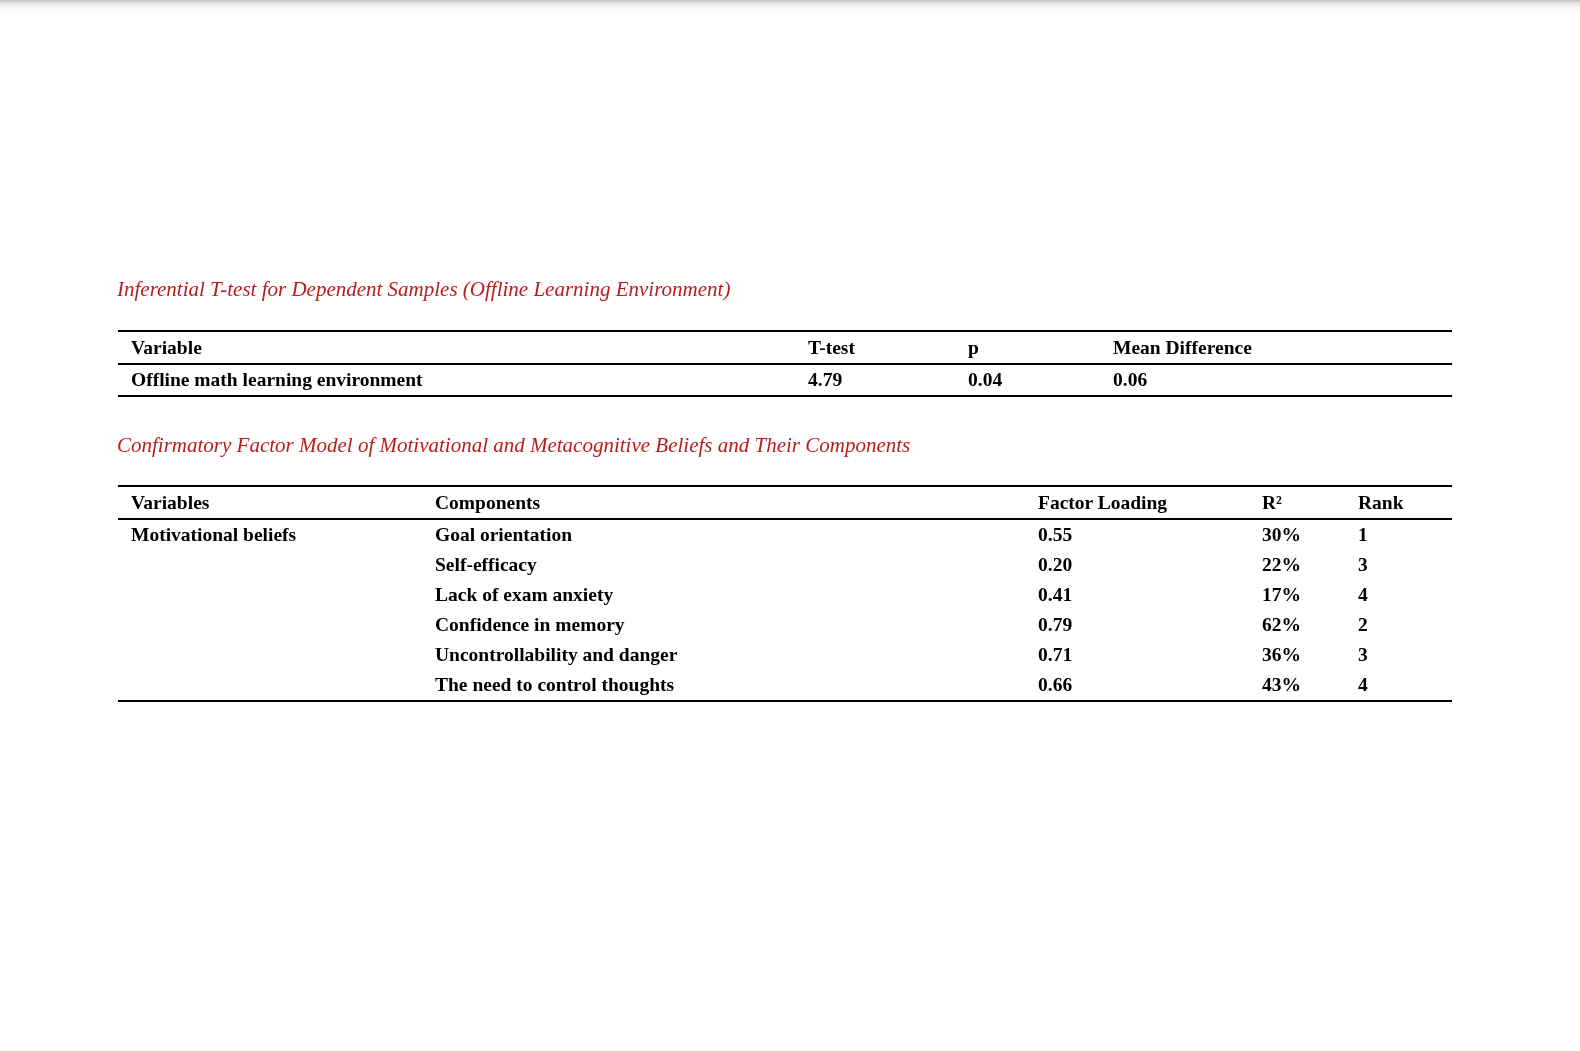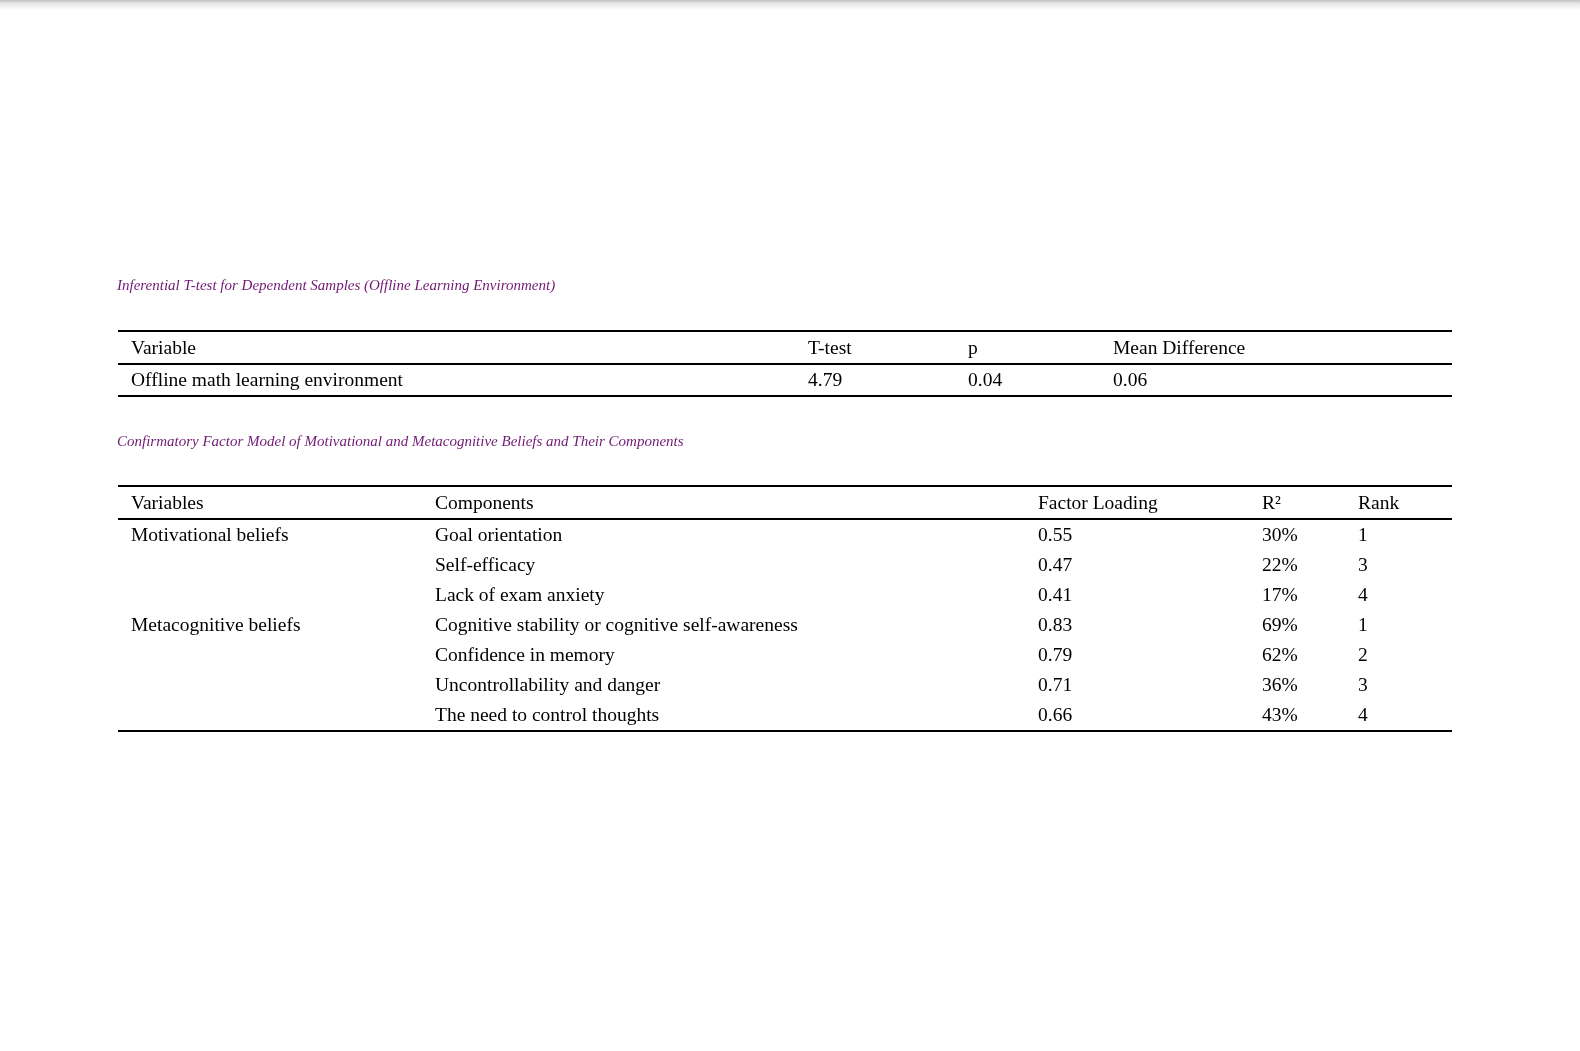--- a/index.html
+++ b/index.html
@@ -18,44 +18,44 @@
   .top-shade {
     position: absolute;
     top: 0; left: 0;
     width: 100%; height: 10px;
     background: linear-gradient(to bottom, #c2c2c2 0%, #e6e6e6 35%, #ffffff 100%);
   }
   .section-title {
     position: absolute;
     left: 117px;
     font-style: italic;
-    font-size: 15px;
+    font-size: 21px;
     white-space: nowrap;
-    color: #701a75;
+    color: #b91c1c;
   }
   #title-1 { top: 277px; }
   #title-2 { top: 433px; }
 
   table.paper-table {
     position: absolute;
     left: 118px;
     width: 1334px;
     border-collapse: collapse;
     table-layout: fixed;
     font-size: 19.5px;
     color: #000000;
     border-top: 2px solid #000000;
     border-bottom: 2px solid #000000;
   }
   #table-1 { top: 330px; }
   #table-2 { top: 485px; }
 
   table.paper-table th,
   table.paper-table td {
-    font-weight: normal;
+    font-weight: bold;
     text-align: left;
     padding: 0;
     white-space: nowrap;
     overflow: hidden;
     vertical-align: middle;
   }
   table.paper-table th {
     height: 31px;
     border-bottom: 2px solid #000000;
   }
@@ -118,37 +118,30 @@
     <tr>
       <td>Motivational beliefs</td>
       <td>Goal orientation</td>
       <td>0.55</td>
       <td>30%</td>
       <td>1</td>
     </tr>
     <tr>
       <td></td>
       <td>Self-efficacy</td>
-      <td>0.47</td>
+      <td>0.20</td>
       <td>22%</td>
       <td>3</td>
     </tr>
     <tr>
       <td></td>
       <td>Lack of exam anxiety</td>
       <td>0.41</td>
       <td>17%</td>
       <td>4</td>
-    </tr>
-    <tr>
-      <td>Metacognitive beliefs</td>
-      <td>Cognitive stability or cognitive self-awareness</td>
-      <td>0.83</td>
-      <td>69%</td>
-      <td>1</td>
     </tr>
     <tr>
       <td></td>
       <td>Confidence in memory</td>
       <td>0.79</td>
       <td>62%</td>
       <td>2</td>
     </tr>
     <tr>
       <td></td>

